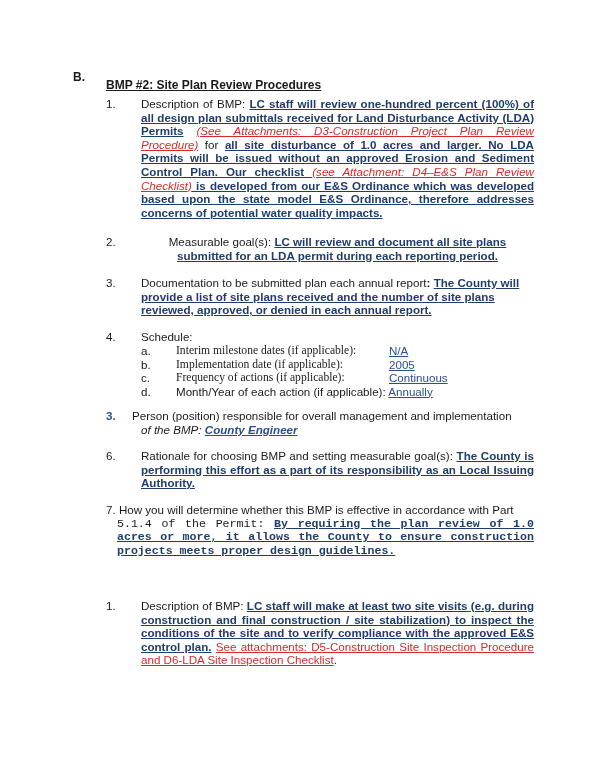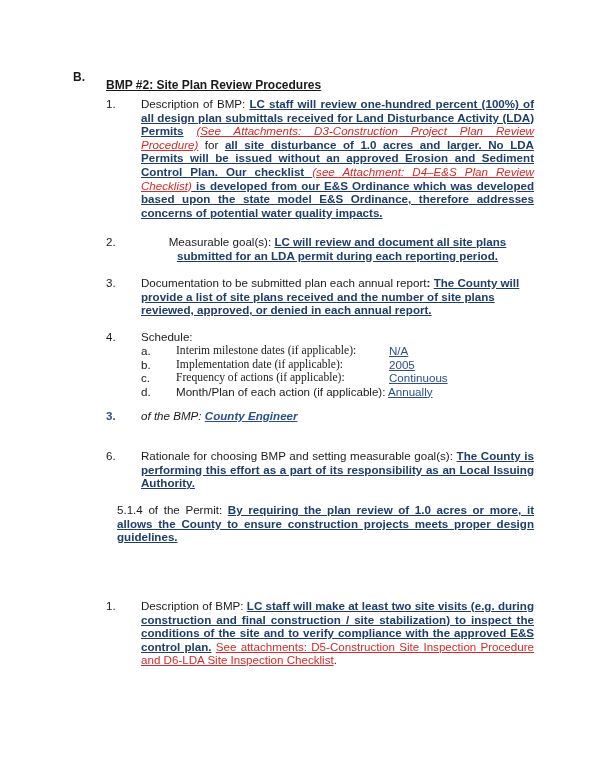--- a/index.html
+++ b/index.html
@@ -35,21 +35,21 @@
     .sched-row .lab { position: absolute; left: 35px; font-family: Liberation Serif, serif; }
     .sched-row .val { position: absolute; left: 248px; }
     .sched-row .lab-inline { position: absolute; left: 35px; }
 
     .item3b { position: absolute; left: 106px; width: 428px; line-height: 13.6px; }
     .item3b .num { position: absolute; left: 0; top: 0; font-weight: bold; color: #2b4f8c; }
     .item3b .body { margin-left: 26px; text-align: justify; }
     .item3b .cont { margin-left: 35px; font-style: italic; }
 
     .item7 { position: absolute; left: 106px; width: 428px; line-height: 13.6px; text-align: justify; }
-    .item7 .cont { margin-left: 11px; }
+    .item7 .cont { margin-left: 11px; font-family: Liberation Mono, monospace; }
 
     .bmp3-head { position: absolute; left: 106px; top: 572px; font-size: 12px; font-weight: bold; }
   </style>
 </head>
 <body>
 
 <div class="page">
 
   <div class="sec-head">
     <span class="letter">B.</span>
@@ -95,39 +95,44 @@
       <span class="lab">Implementation date (if applicable):</span>
       <span class="val bluelink u">2005</span>
     </div>
     <div class="sched-row">
       <span class="lt">c.</span>
       <span class="lab">Frequency of actions (if applicable):</span>
       <span class="val bluelink u">Continuous</span>
     </div>
     <div class="sched-row">
       <span class="lt">d.</span>
-      <span class="lab-inline"><span>Month/Plan of each action (if applicable): </span><span class="bluelink u">Annually</span></span>
+      <span class="lab-inline"><span>Month/Year of each action (if applicable): </span><span class="bluelink u">Annually</span></span>
     </div>
   </div>
 
   <div class="item3b" style="top:409px;">
     <span class="num">3.</span>
+    <div class="body">Person (position) responsible for overall management and implementation</div>
     <div class="cont">
       <span>of the BMP: </span><span class="bluelink b u">County Engineer</span>
     </div>
   </div>
 
   <div class="item" style="top:449px;">
     <span class="num">6.</span>
     <div class="body">
       <span>Rationale for choosing BMP and setting measurable goal(s): </span><span class="blue b u">The County is performing this effort as a part of its responsibility as an Local Issuing Authority.</span>
     </div>
   </div>
 
   <div class="item7" style="top:503px;">
+    <div>
+      <span>7.</span>
+      <span>How you will determine whether this BMP is effective in accordance with Part</span>
+    </div>
     <div class="cont">
       <span>5.1.4 of the Permit: </span><span class="blue b u">By requiring the plan review of 1.0 acres or more, it allows the County to ensure construction projects meets proper design guidelines.</span>
     </div>
   </div>
 
 
   <div class="item" style="top:599px;">
     <span class="num">1.</span>
     <div class="body">
       <span>Description of BMP: </span><span class="blue b u">LC staff will make at least two site visits (e.g. during construction and final construction / site stabilization) to inspect the conditions of the site and to verify compliance with the approved E&amp;S control plan.</span><span> </span><span class="red u">See attachments: D5-Construction Site Inspection Procedure and D6-LDA Site Inspection Checklist</span><span>.</span>

